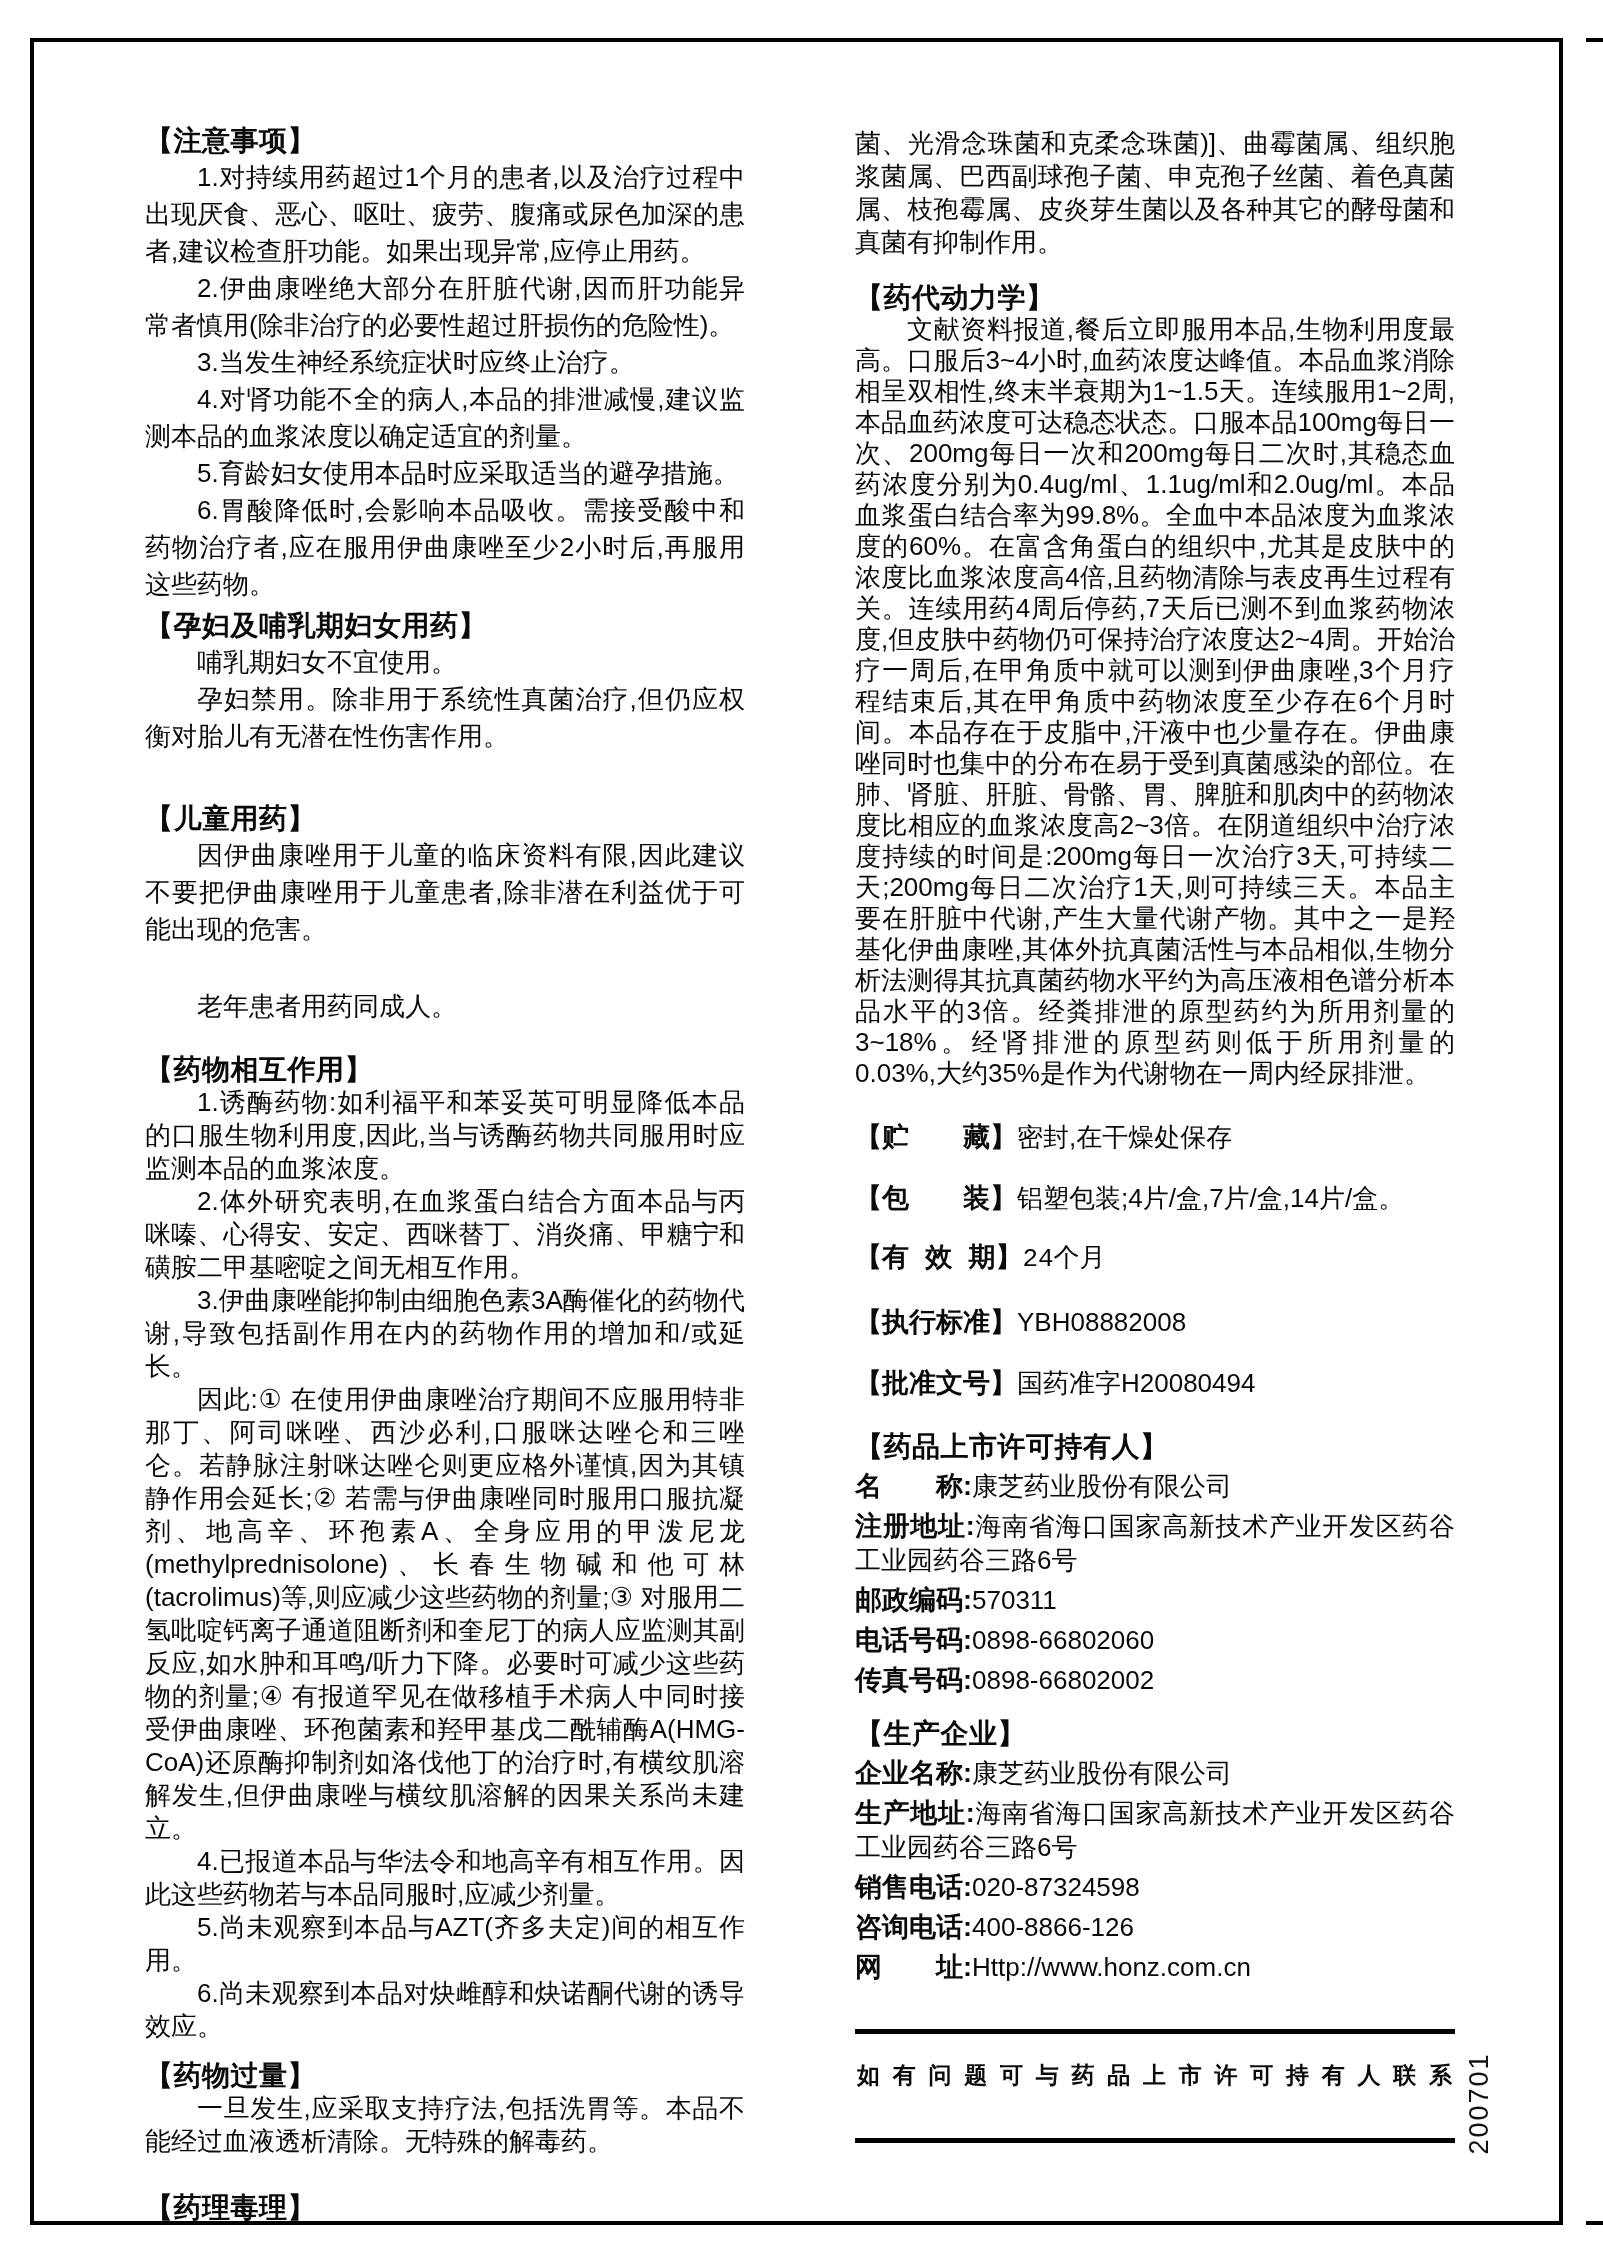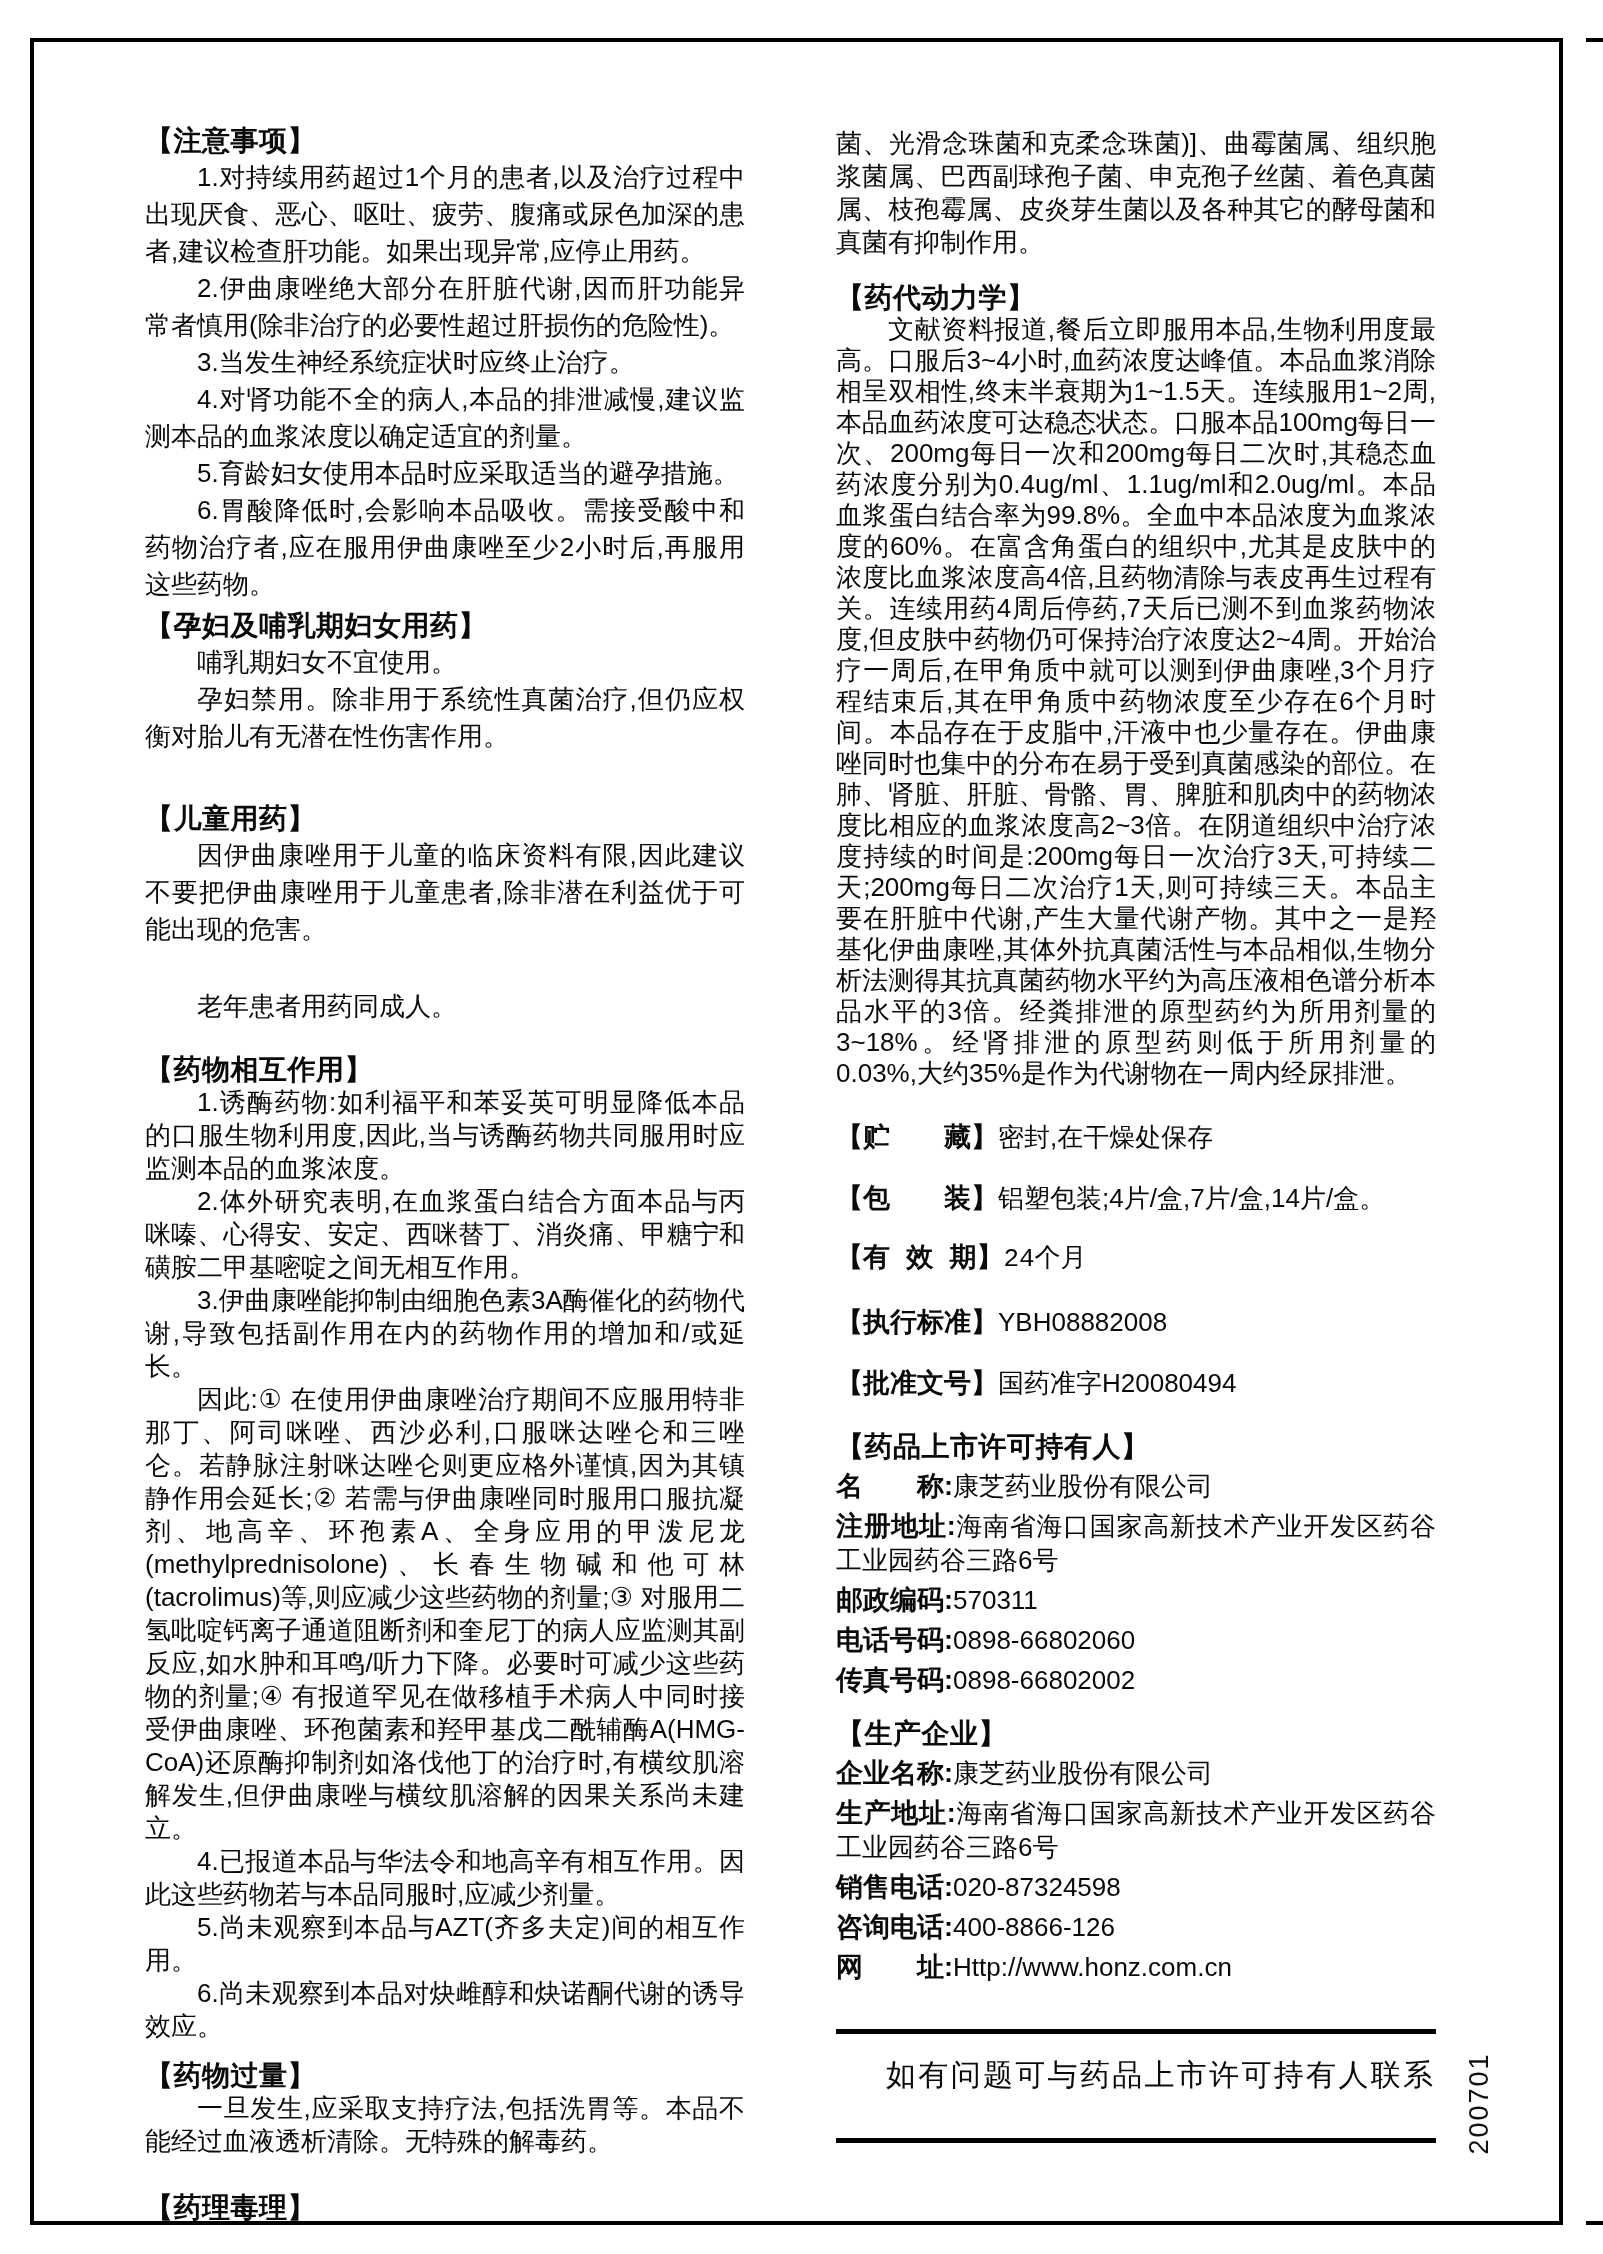--- a/index.html
+++ b/index.html
@@ -10,21 +10,21 @@
   }
   .page{position:absolute;left:0;top:0;width:1603px;height:2254px;overflow:hidden;}
   .frame{position:absolute;left:30px;top:38px;width:1533px;height:2187px;
     border:4px solid #000;box-sizing:border-box;}
   .mark{position:absolute;width:17px;height:4px;background:#000;}
   .mark.top{left:1586px;top:38px;}
   .mark.bot{left:1586px;top:2221px;}
 
   .col{position:absolute;width:600px;}
   .col.left{left:145px;top:122px;font-size:26px;line-height:37px;}
-  .col.right{left:836px;top:127px;font-size:26px;line-height:33px;}
+  .col.right{left:855px;top:127px;font-size:26px;line-height:33px;}
 
   h3{margin:0;font-size:28px;font-weight:800;line-height:inherit;letter-spacing:0.5px;}
   p.para{margin:0;text-align:justify;text-indent:2em;}
   p.para.noindent{text-indent:0;}
 
   
   section.s1{margin-top:4px;}
   section.s2{margin-top:45px;}
   section.s3{margin-top:40px;}
   section.s4{margin-top:28px;}
@@ -42,22 +42,22 @@
   .kv-exp{margin-top:28px;font-family:Liberation Mono, monospace;}
   .kv-std{margin-top:30px;}
   .kv-app{margin-top:28px;}
   section.mah{margin-top:30px;}
   section.manu{margin-top:20px;}
   .row{margin-top:6px;line-height:34px;text-align:justify;}
   .row .lbl{font-weight:800;font-size:27px;}
 
   .notice-box{margin-top:45px;border-top:5px solid #000;border-bottom:5px solid #000;
     padding:14px 2px 36px 2px;}
-  .notice{font-size:30px;font-weight:400;line-height:54px;letter-spacing:1px;
-    text-align:justify;text-align-last:justify;margin-left:48px;}
+  .notice{font-size:23px;font-weight:700;line-height:54px;letter-spacing:1px;
+    text-align:justify;text-align-last:justify;}
 
   .code{position:absolute;left:1455px;top:2055px;width:48px;height:96px;
     display:flex;align-items:center;justify-content:center;}
   .code span{transform:rotate(-90deg);font-size:27px;letter-spacing:2px;
     white-space:nowrap;color:#111;}
 </style>
 </head>
 <body>
 
 <div class="page">

